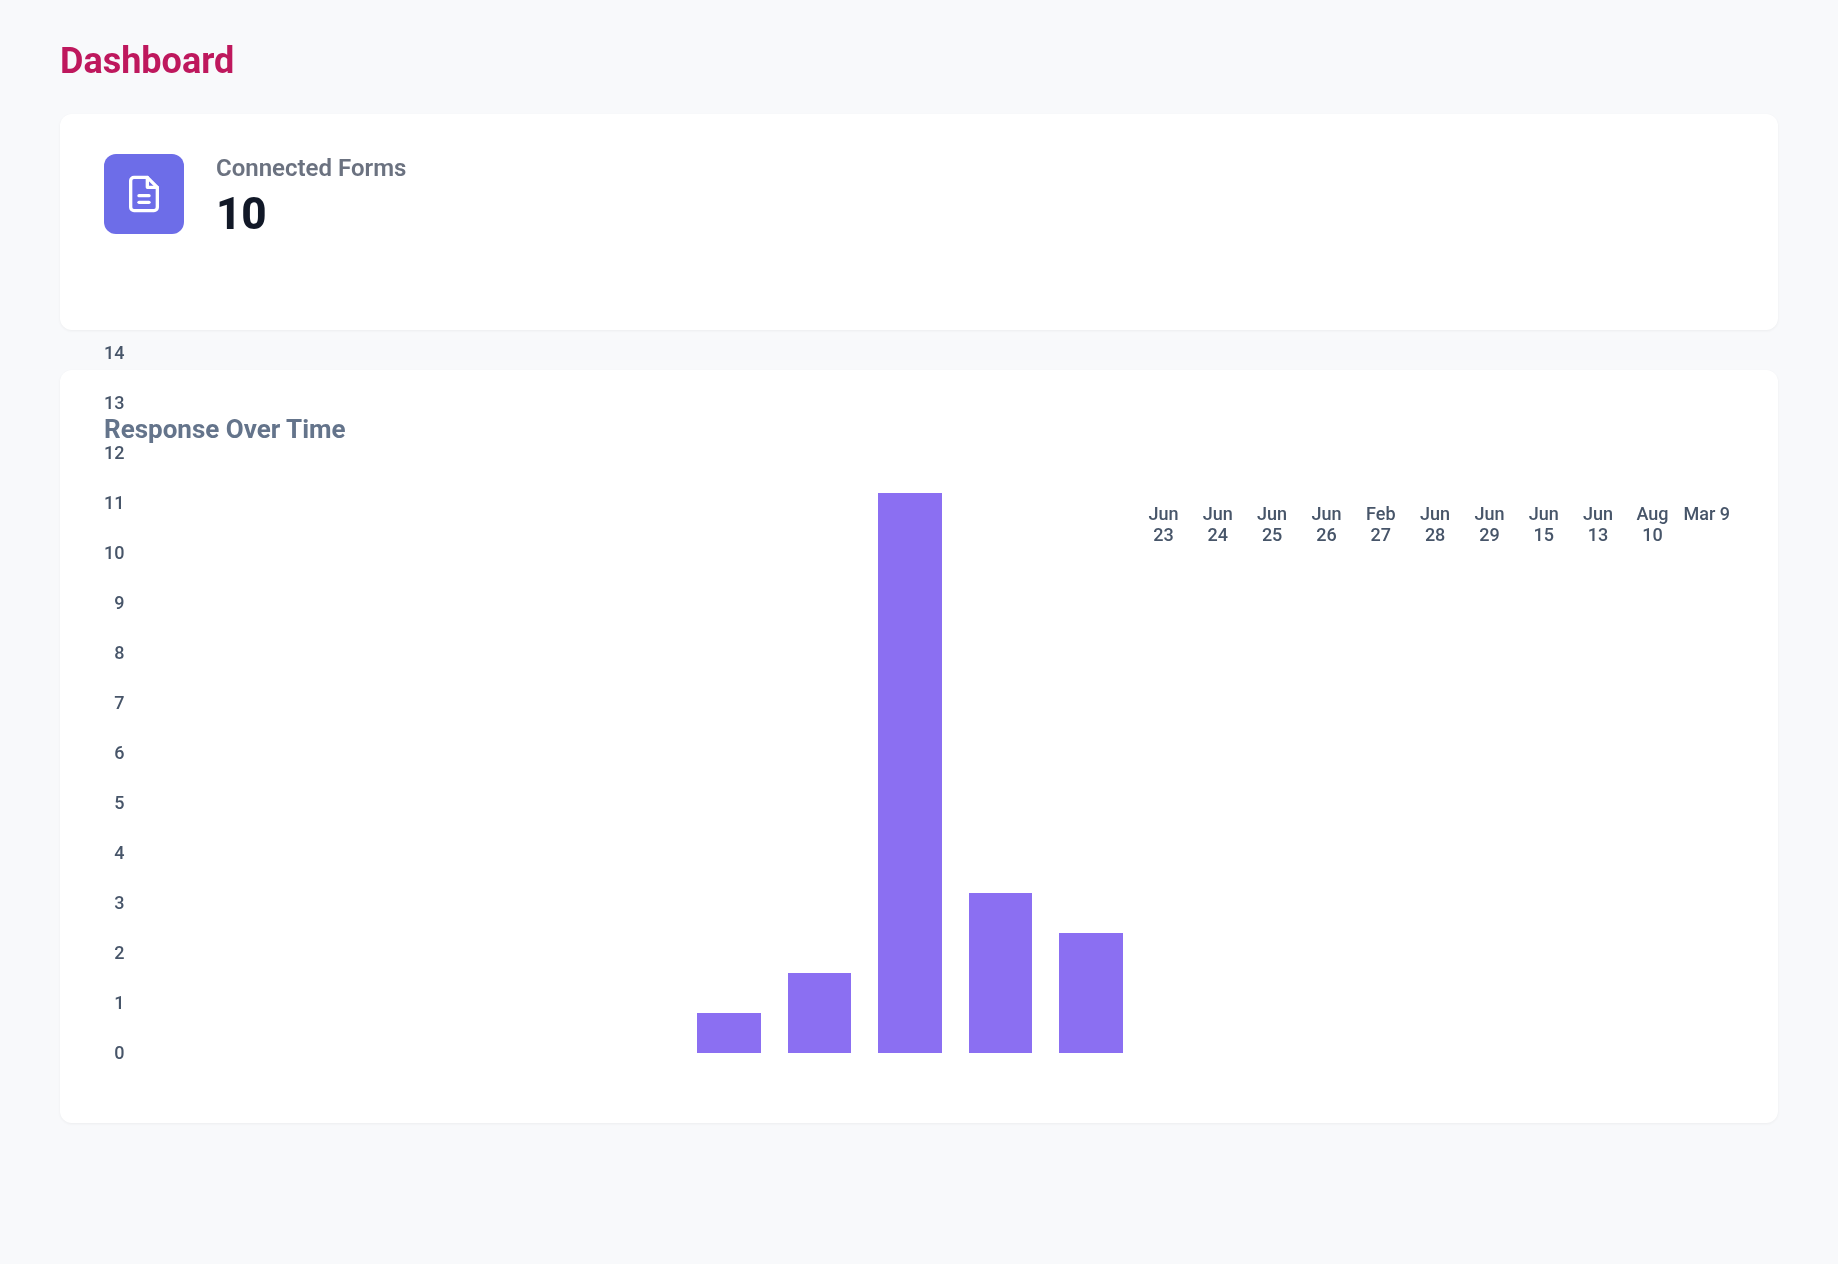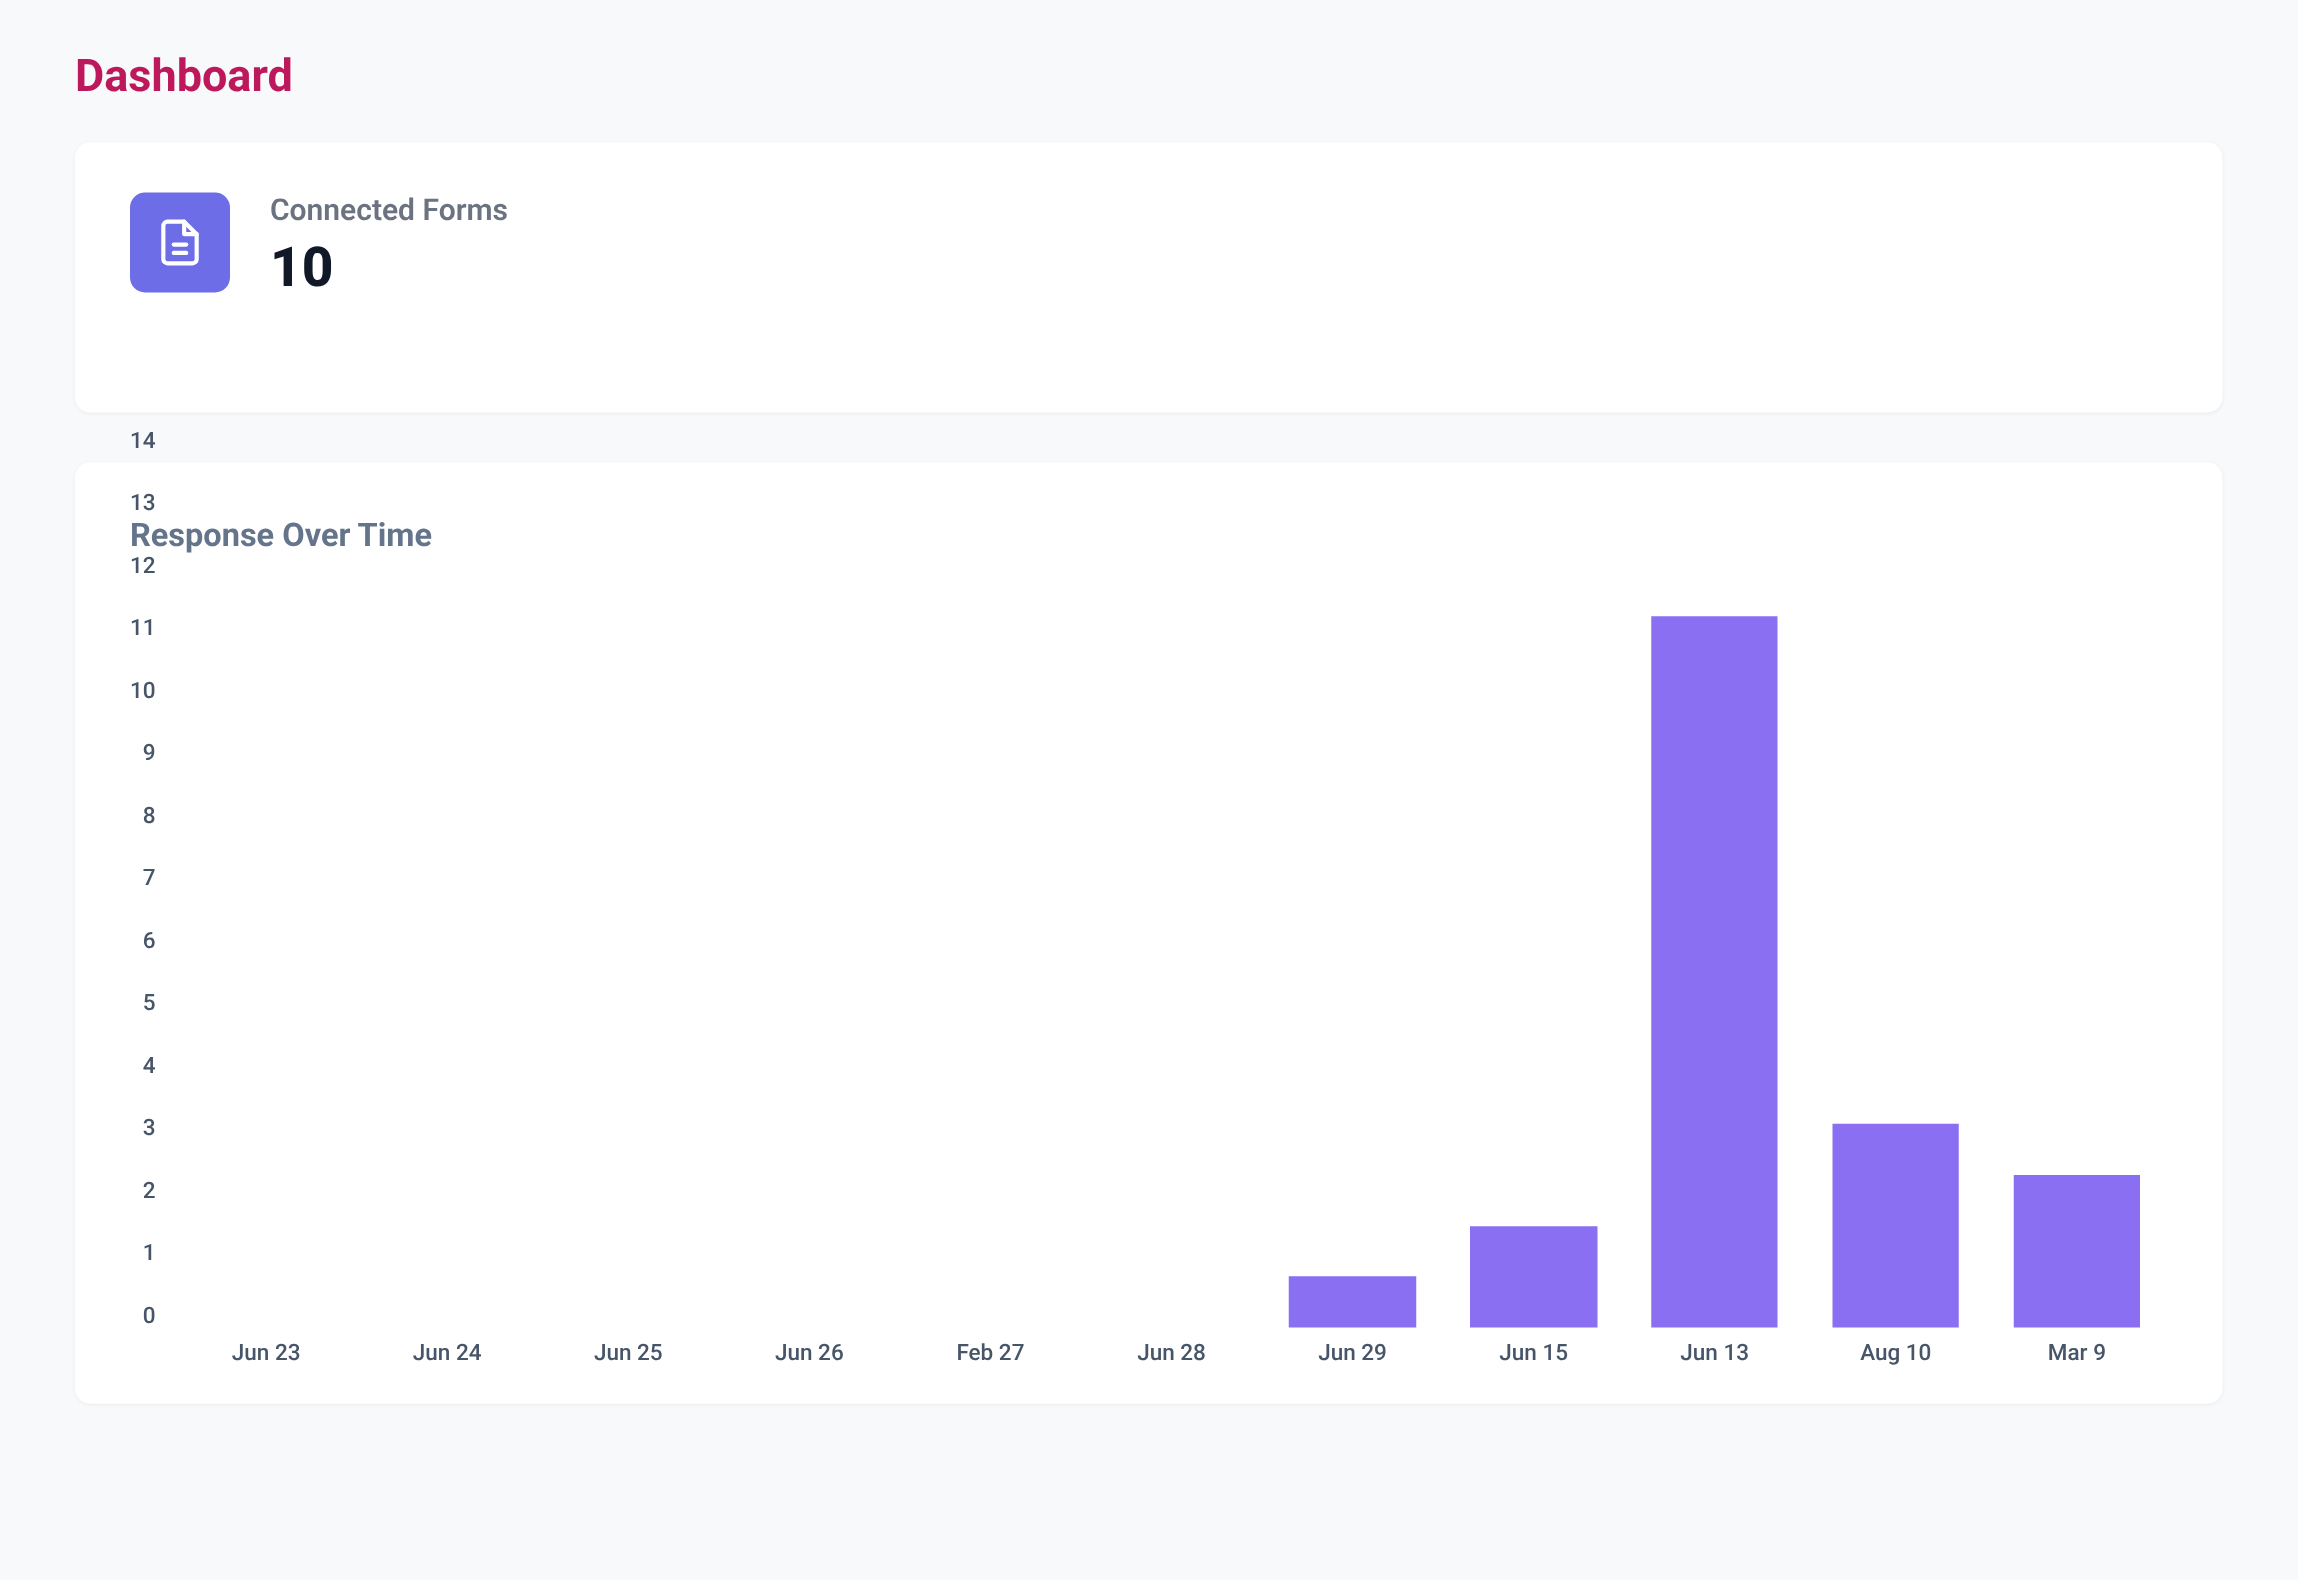--- a/index.html
+++ b/index.html
@@ -94,21 +94,21 @@
     margin-top: 0;
   }
   .y-tick {
     line-height: 1;
     transform: translateY(50%);
     margin-top: 32px;
   }
   .plot-wrap {
     flex: 1;
     display: flex;
-    flex-direction: column;
+    flex-direction: row;
   }
   .plot {
     flex: 1;
     display: flex;
     align-items: flex-end;
     border-left: 0;
     height: 560px;
     position: relative;
   }
   .bar-slot {

